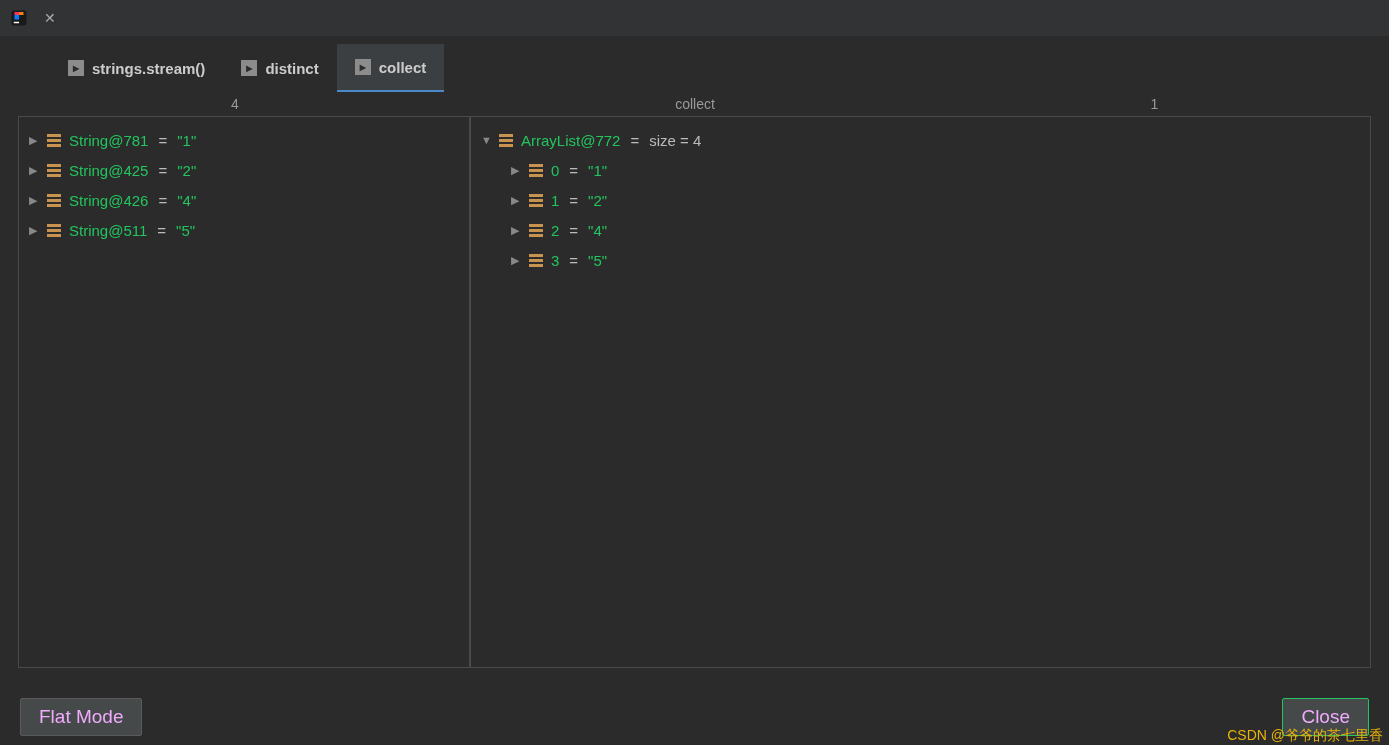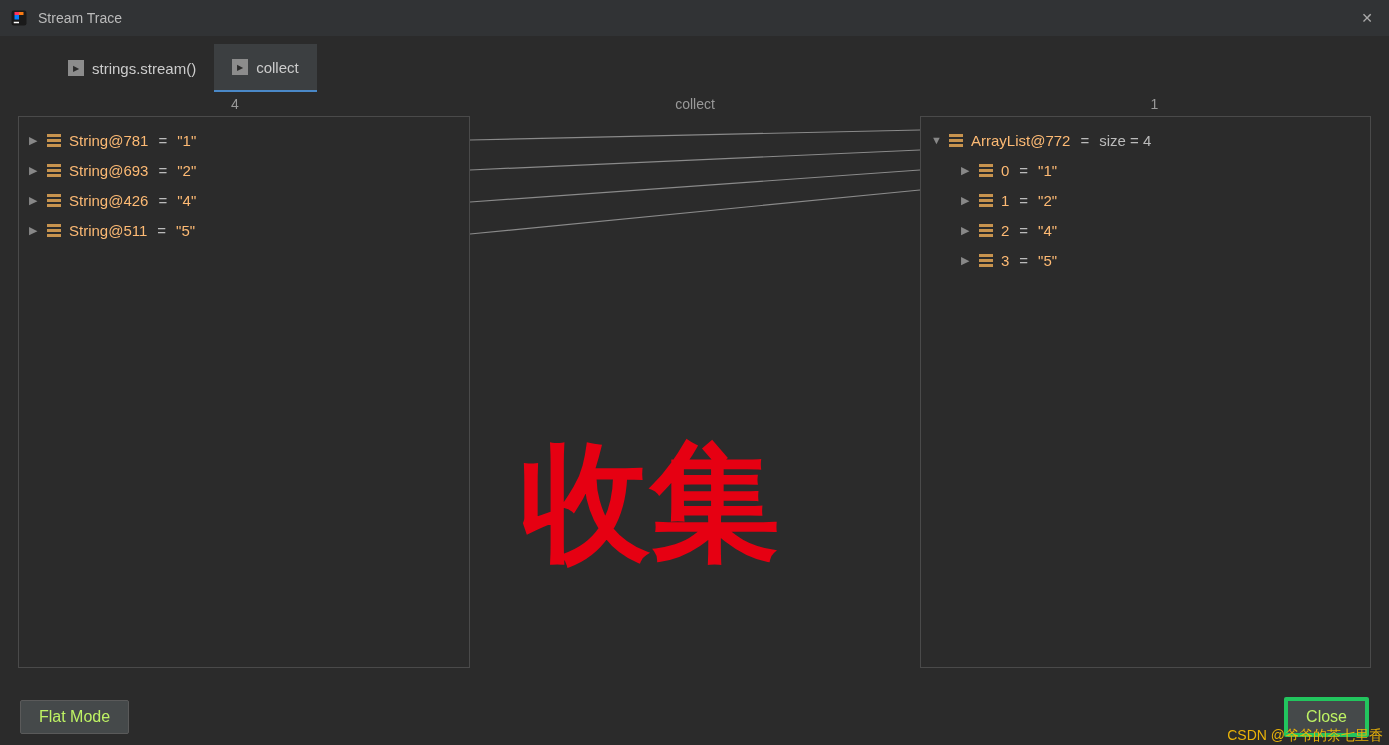--- a/index.html
+++ b/index.html
@@ -3,21 +3,21 @@
 <meta charset="utf-8">
 <style>
   * { margin: 0; padding: 0; box-sizing: border-box; font-family: "Segoe UI", Arial, sans-serif; }
   body { background: #2b2b2b; width: 1389px; height: 745px; overflow: hidden; color: #bbbbbb; position: relative; }
 
   .titlebar { height: 36px; display: flex; align-items: center; padding: 0 10px; background: #313335; }
   .titlebar .logo { width: 18px; height: 18px; margin-right: 10px; }
   .titlebar .title { font-size: 14px; flex: 1; }
   .titlebar .close-x { color: #aaaaaa; font-size: 14px; padding: 0 6px; cursor: pointer; }
 
-  .tabbar { height: 48px; display: flex; align-items: stretch; background: #2b2b2b; padding-left: 50px; margin-top: 8px; }
+  .tabbar { height: 48px; display: flex; align-items: stretch; background: #2b2b2b; padding-left: 50px; margin-top: 8px; font-weight: bold; }
   .tab { display: flex; align-items: center; padding: 0 18px; color: #cccccc; font-size: 15px; gap: 8px; cursor: pointer; }
   .tab.active { background: #3c3f41; border-bottom: 2px solid #4a88c7; }
   .tab-icon { width: 16px; height: 16px; background: #8c8c8c; display: inline-flex; align-items: center; justify-content: center; color: #2b2b2b; }
   .tab-icon::after { content: "▶"; font-size: 8px; color: #2b2b2b; }
 
   .header-row { display: flex; font-size: 14px; color: #999999; height: 24px; align-items: center; }
   .header-left { width: 470px; text-align: center; }
   .header-mid { width: 450px; text-align: center; }
   .header-right { flex: 1; text-align: center; }
 
@@ -25,54 +25,57 @@
   .panel-left { width: 452px; border: 1px solid #4a4a4a; padding: 8px 4px; overflow: hidden; }
   .panel-mid { width: 450px; position: relative; }
   .panel-right { flex: 1; border: 1px solid #4a4a4a; padding: 8px 4px; overflow: hidden; }
 
   .tree-row { display: flex; align-items: center; height: 30px; gap: 8px; padding-left: 6px; }
   .tree-row.indent { padding-left: 36px; }
   .arrow { width: 10px; color: #888888; font-size: 11px; user-select: none; cursor: pointer; }
   .arrow.down { transform: none; }
   .bars-icon { display: inline-flex; flex-direction: column; gap: 2px; }
   .bars-icon span { display: block; width: 14px; height: 3px; background: #c7934e; }
-  .obj { color: #fdba74; font-size: 15px; }
+  .obj { color: #22c55e; font-size: 15px; }
   .eq { color: #bbbbbb; font-size: 15px; margin: 0 2px; }
   .val { color: #bbbbbb; font-size: 15px; text-align: right; }
 
   .overlay-text { position: absolute; font-size: 130px; color: #e60012; font-weight: 600; left: 50px; top: 300px; font-family: "SimSun","STSong",serif; pointer-events:none; }
 
   line.connector { stroke: #8a8a8a; stroke-width: 1.2; }
 
   .footer { position: absolute; bottom: 0; left: 0; right: 0; height: 56px; display: flex; align-items: center; padding: 0 20px; justify-content: space-between; }
-  .btn { background: #45494a; border: 1px solid #5a5a5a; color: #bef264; padding: 7px 18px; font-size: 16px; border-radius: 2px; cursor: pointer; }
-  .btn.close-btn { border: 4px solid #22c55e; }
+  .btn { background: #45494a; border: 1px solid #5a5a5a; color: #f0abfc; padding: 7px 18px; font-size: 19px; border-radius: 2px; cursor: pointer; }
+  .btn.close-btn { border: 1px solid #22c55e; }
 
   .watermark { position: absolute; right: 6px; bottom: 0; color: #eab308; font-size: 14px; pointer-events: none; margin-left: 20px; }
 </style>
 </head>
 <body>
 
 <div class="titlebar">
   <svg class="logo" viewBox="0 0 24 24">
     <rect x="2" y="2" width="20" height="20" rx="3" fill="#1a1a1a"></rect>
     <path d="M6 4 L12 4 L12 8 L6 8 Z" fill="#fe315d"></path>
     <path d="M12 4 L18 4 L18 8 L12 8 Z" fill="#f97a12"></path>
     <path d="M6 8 L12 8 L12 14 L6 14 Z" fill="#087cfa"></path>
     <rect x="5" y="17" width="7" height="2" fill="#ffffff"></rect>
   </svg>
-  <div class="title">Stream Trace</div>
   <div class="close-x">✕</div>
 </div>
 
 <div class="tabbar">
   <div class="tab">
     <span class="tab-icon"></span>
     <span>strings.stream()</span>
   </div>
+  <div class="tab">
+    <span class="tab-icon"></span>
+    <span>distinct</span>
+  </div>
   <div class="tab active">
     <span class="tab-icon"></span>
     <span>collect</span>
   </div>
 </div>
 
 <div class="header-row">
   <div class="header-left">4</div>
   <div class="header-mid">collect</div>
   <div class="header-right">1</div>
@@ -92,21 +95,21 @@
       <span class="eq">=</span>
       <span class="obj">"1"</span>
     </div>
     <div class="tree-row">
       <span class="arrow">▶</span>
       <span class="bars-icon">
           <span></span>
           <span></span>
           <span></span>
         </span>
-      <span class="obj">String@693</span>
+      <span class="obj">String@425</span>
       <span class="eq">=</span>
       <span class="obj">"2"</span>
     </div>
     <div class="tree-row">
       <span class="arrow">▶</span>
       <span class="bars-icon">
           <span></span>
           <span></span>
           <span></span>
         </span>
@@ -120,29 +123,20 @@
           <span></span>
           <span></span>
           <span></span>
         </span>
       <span class="obj">String@511</span>
       <span class="eq">=</span>
       <span class="obj">"5"</span>
     </div>
   </div>
 
-  <div class="panel-mid">
-    <svg width="450" height="552">
-      <line class="connector" x1="0" y1="24" x2="450" y2="14"></line>
-      <line class="connector" x1="0" y1="54" x2="450" y2="34"></line>
-      <line class="connector" x1="0" y1="86" x2="450" y2="54"></line>
-      <line class="connector" x1="0" y1="118" x2="450" y2="74"></line>
-    </svg>
-    <div class="overlay-text">收集</div>
-  </div>
 
   <div class="panel-right">
     <div class="tree-row">
       <span class="arrow down">▼</span>
       <span class="bars-icon">
           <span></span>
           <span></span>
           <span></span>
         </span>
       <span class="obj">ArrayList@772</span>

